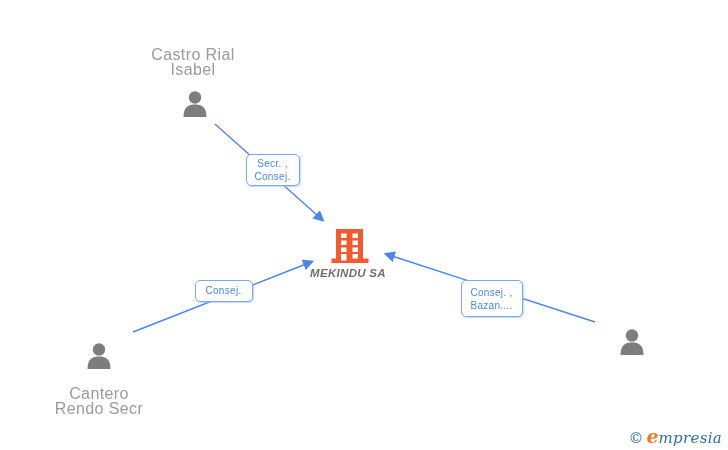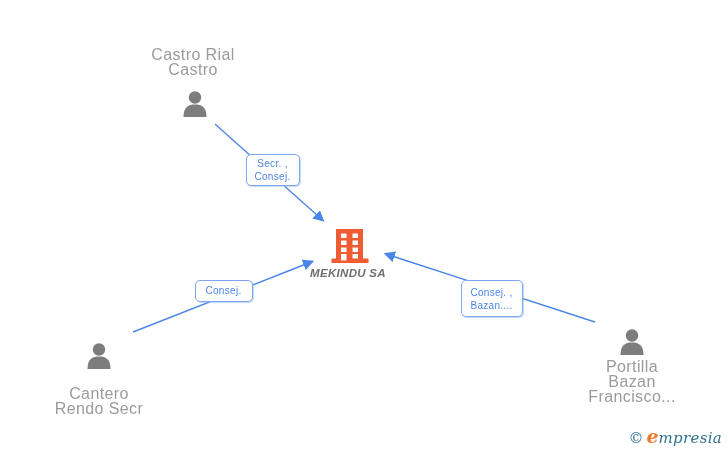--- a/index.html
+++ b/index.html
@@ -72,33 +72,28 @@
       <rect class="bldg-win" x="352.5" y="240.5" width="5.5" height="4.5"></rect>
       <rect class="bldg-win" x="341" y="247.5" width="5.5" height="4.5"></rect>
       <rect class="bldg-win" x="352.5" y="247.5" width="5.5" height="4.5"></rect>
       <rect class="bldg-win" x="341" y="254" width="5.5" height="6.5"></rect>
       <rect class="bldg-win" x="352.5" y="254" width="5.5" height="4.5"></rect>
     </g>
   </svg>
 
   <div class="name-label" style="left:135px;top:47px;width:116px;">
     <span>Castro Rial</span>
-    <span>Castro</span>
+    <span>Isabel</span>
   </div>
 
   <div class="name-label" style="left:41px;top:373px;width:116px;margin-top:13px;">
     <span>Cantero</span>
     <span>Rendo Secr</span>
   </div>
 
-  <div class="name-label" style="left:574px;top:359px;width:116px;">
-    <span>Portilla</span>
-    <span>Bazan</span>
-    <span>Francisco...</span>
-  </div>
 
   <div class="company-label" style="left:288px;top:267px;width:120px;">MEKINDU SA</div>
 
   <div class="edge-label" style="left:245.5px;top:153.5px;width:54px;height:32px;">
     <span>Secr. ,</span>
     <span>Consej.</span>
   </div>
 
   <div class="edge-label" style="left:194.5px;top:279.5px;width:58px;height:22px;">
     <span>Consej.</span>

